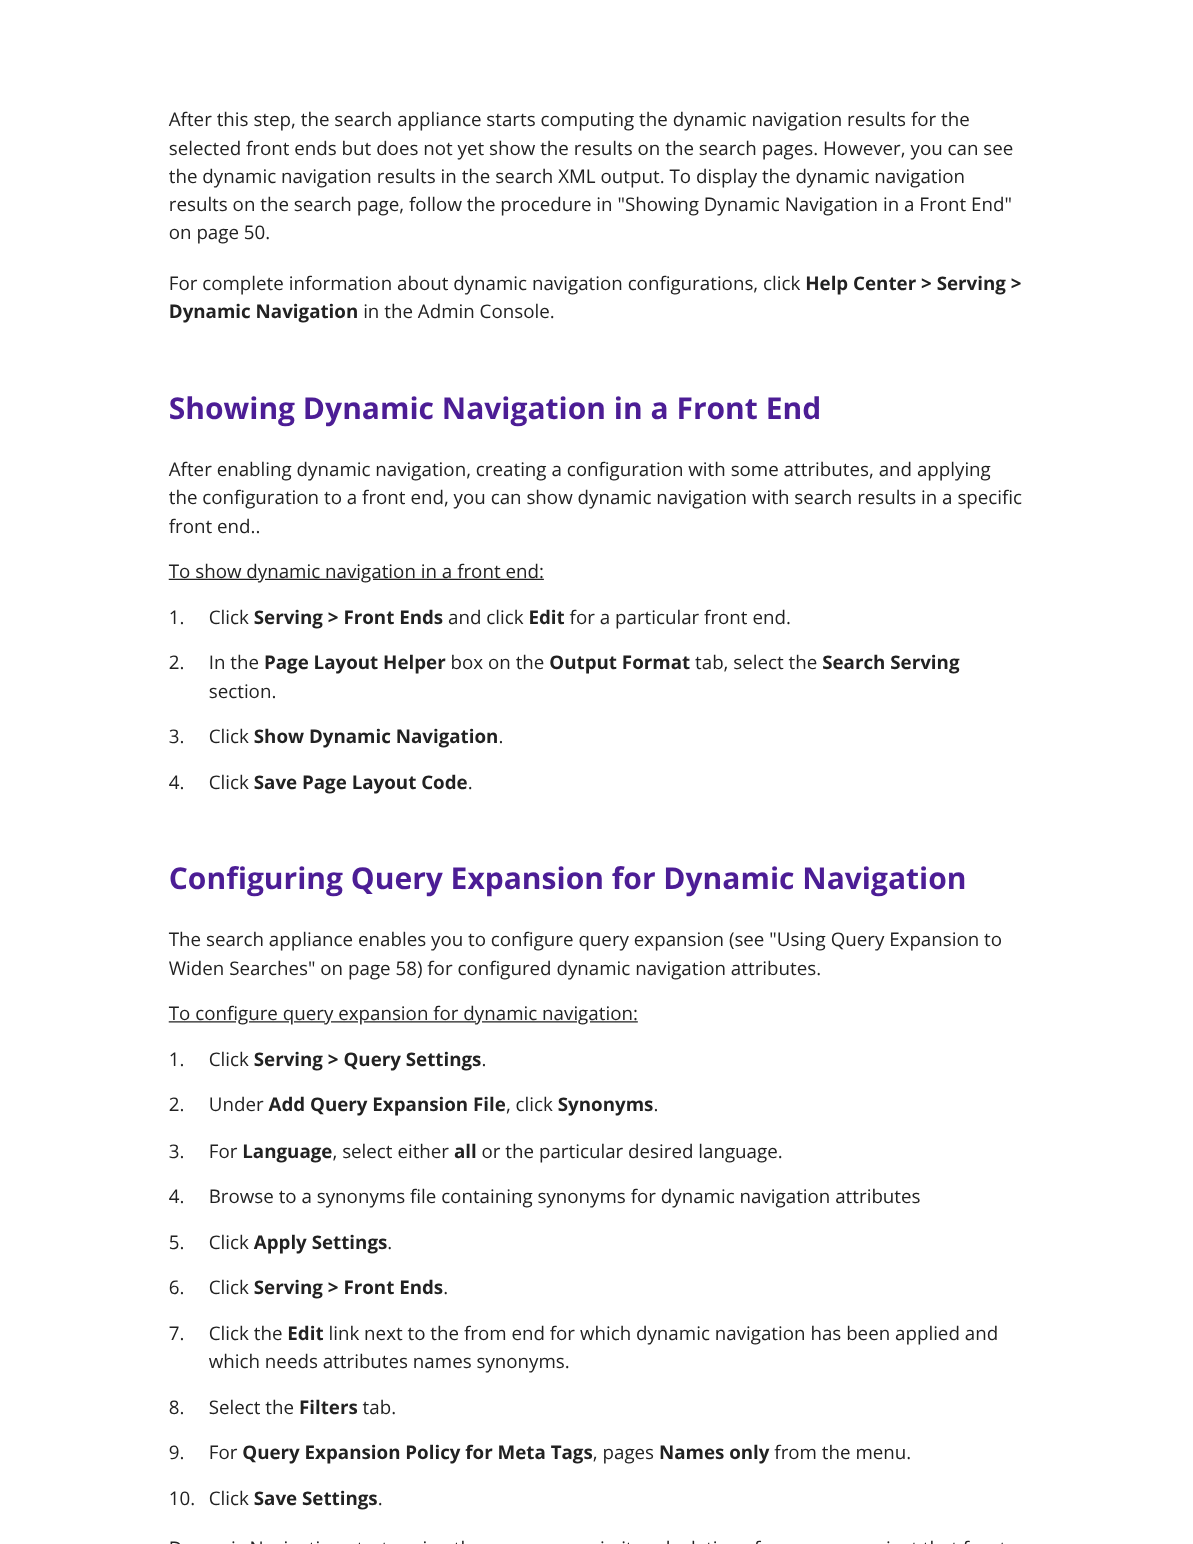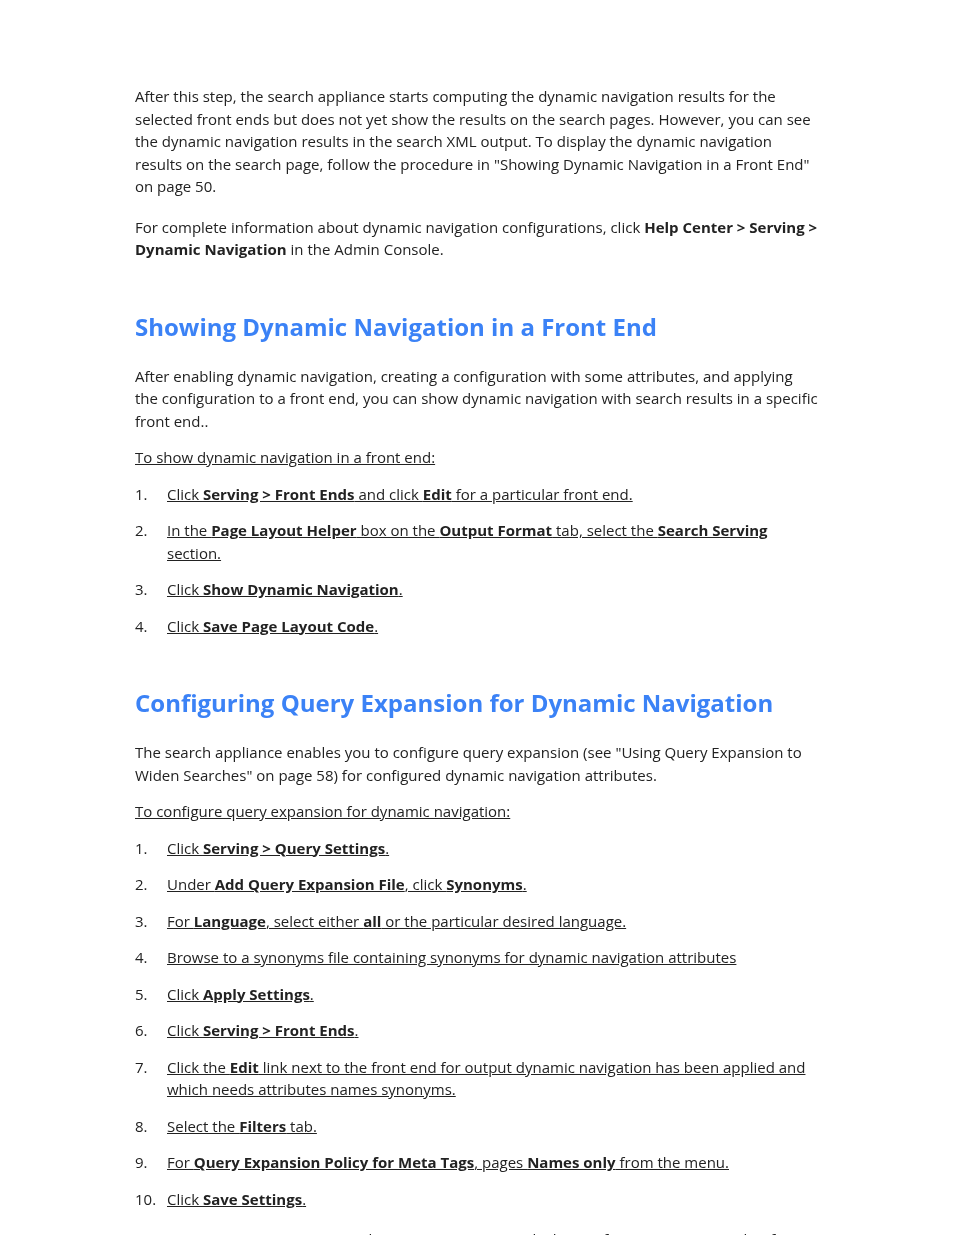--- a/index.html
+++ b/index.html
@@ -15,21 +15,21 @@
       background: #fff;
       width: 954px;
       min-height: 1235px;
       position: relative;
       padding: 85px 135px 60px 135px;
     }
     .intro-para {
       margin-bottom: 18px;
     }
     .section-heading {
-      color: #3b82f6;
+      color: #4c1d95;
       font-size: 24px;
       font-weight: 700;
       margin-top: 48px;
       margin-bottom: 20px;
     }
     .body-para {
       margin-bottom: 14px;
     }
     .instruction-lead {
       margin-bottom: 14px;
@@ -38,21 +38,20 @@
     ol.steps {
       list-style: none;
       counter-reset: step;
       margin-bottom: 18px;
     }
     ol.steps > li {
       counter-increment: step;
       position: relative;
       padding-left: 32px;
       margin-bottom: 14px;
-      text-decoration: underline;
     }
     ol.steps > li::before {
       content: counter(step) ".";
       position: absolute;
       left: 0;
       top: 0;
     }
     .closing-para {
       margin-top: 2px;
     }
@@ -109,21 +108,21 @@
   <li>
     <span>Browse to a synonyms file containing synonyms for dynamic navigation attributes</span>
   </li>
   <li>
     <span>Click </span><b>Apply Settings</b><span>.</span>
   </li>
   <li>
     <span>Click </span><b>Serving &gt; Front Ends</b><span>.</span>
   </li>
   <li>
-    <span>Click the </span><b>Edit</b><span> link next to the front end for output dynamic navigation has been applied and which needs attributes names synonyms.</span>
+    <span>Click the </span><b>Edit</b><span> link next to the from end for which dynamic navigation has been applied and which needs attributes names synonyms.</span>
   </li>
   <li>
     <span>Select the </span><b>Filters</b><span> tab.</span>
   </li>
   <li>
     <span>For </span><b>Query Expansion Policy for Meta Tags</b><span>, pages </span><b>Names only</b><span> from the menu.</span>
   </li>
   <li>
     <span>Click </span><b>Save Settings</b><span>.</span>
   </li>

